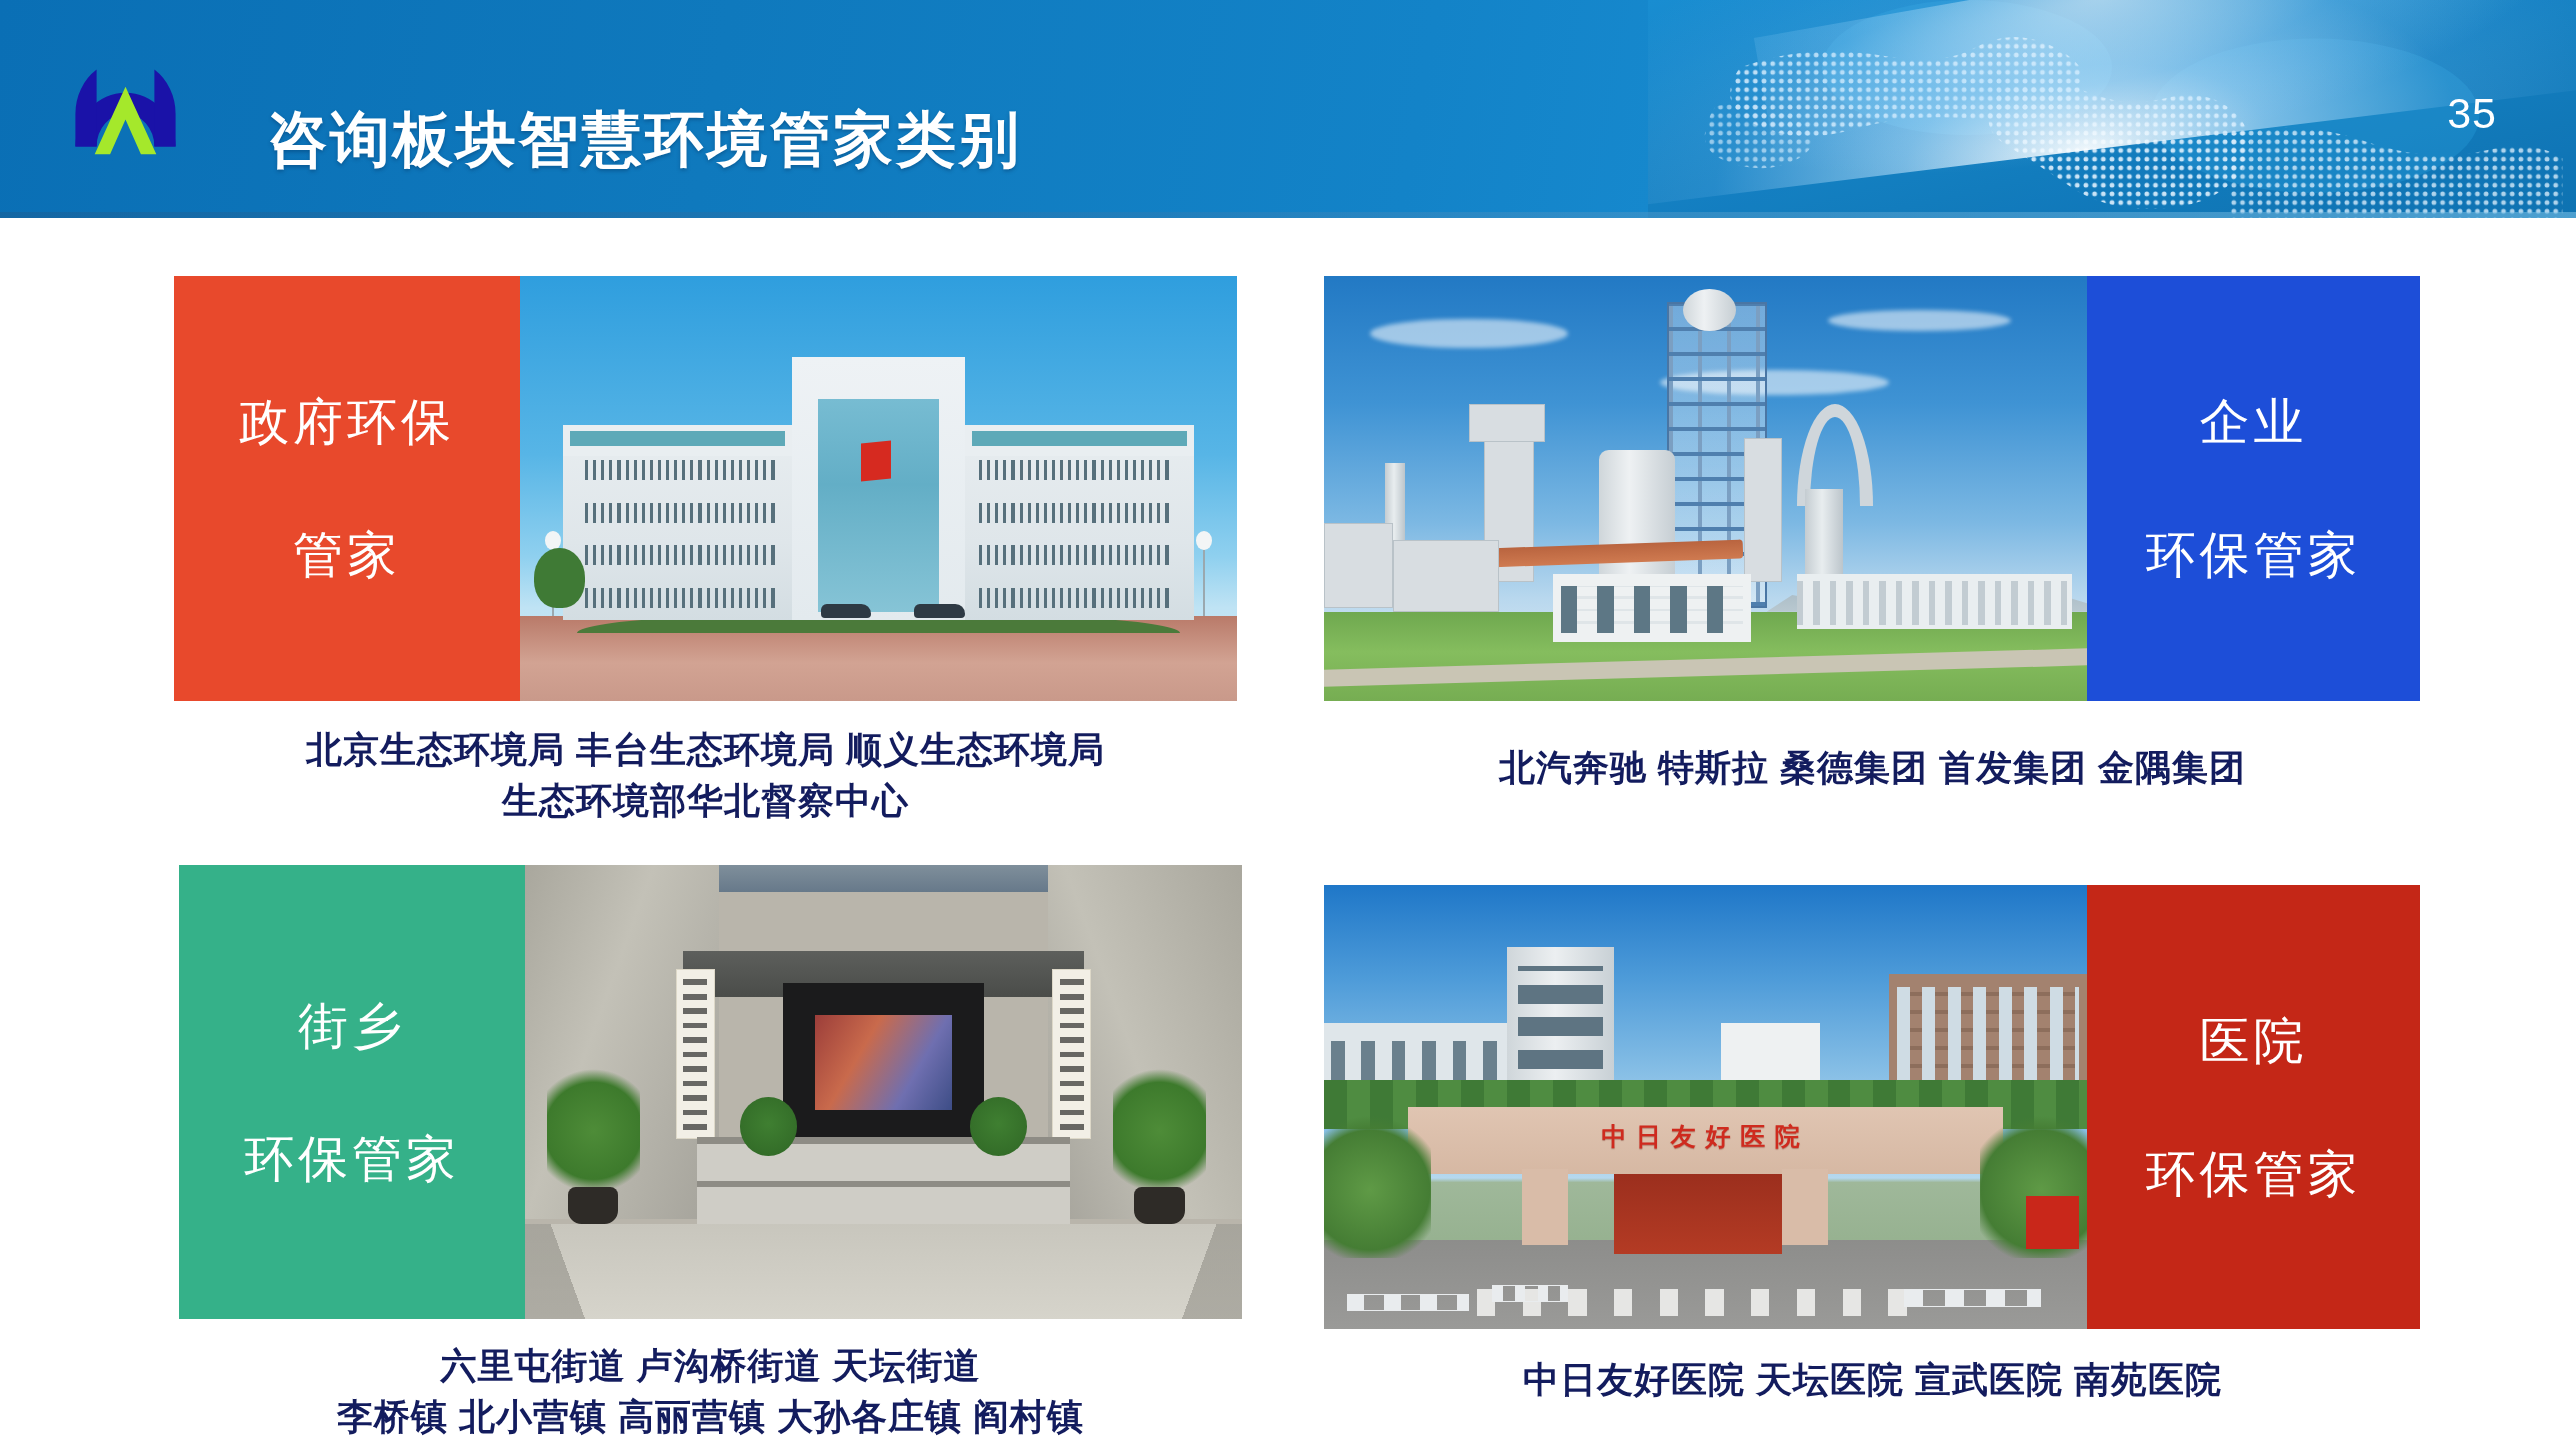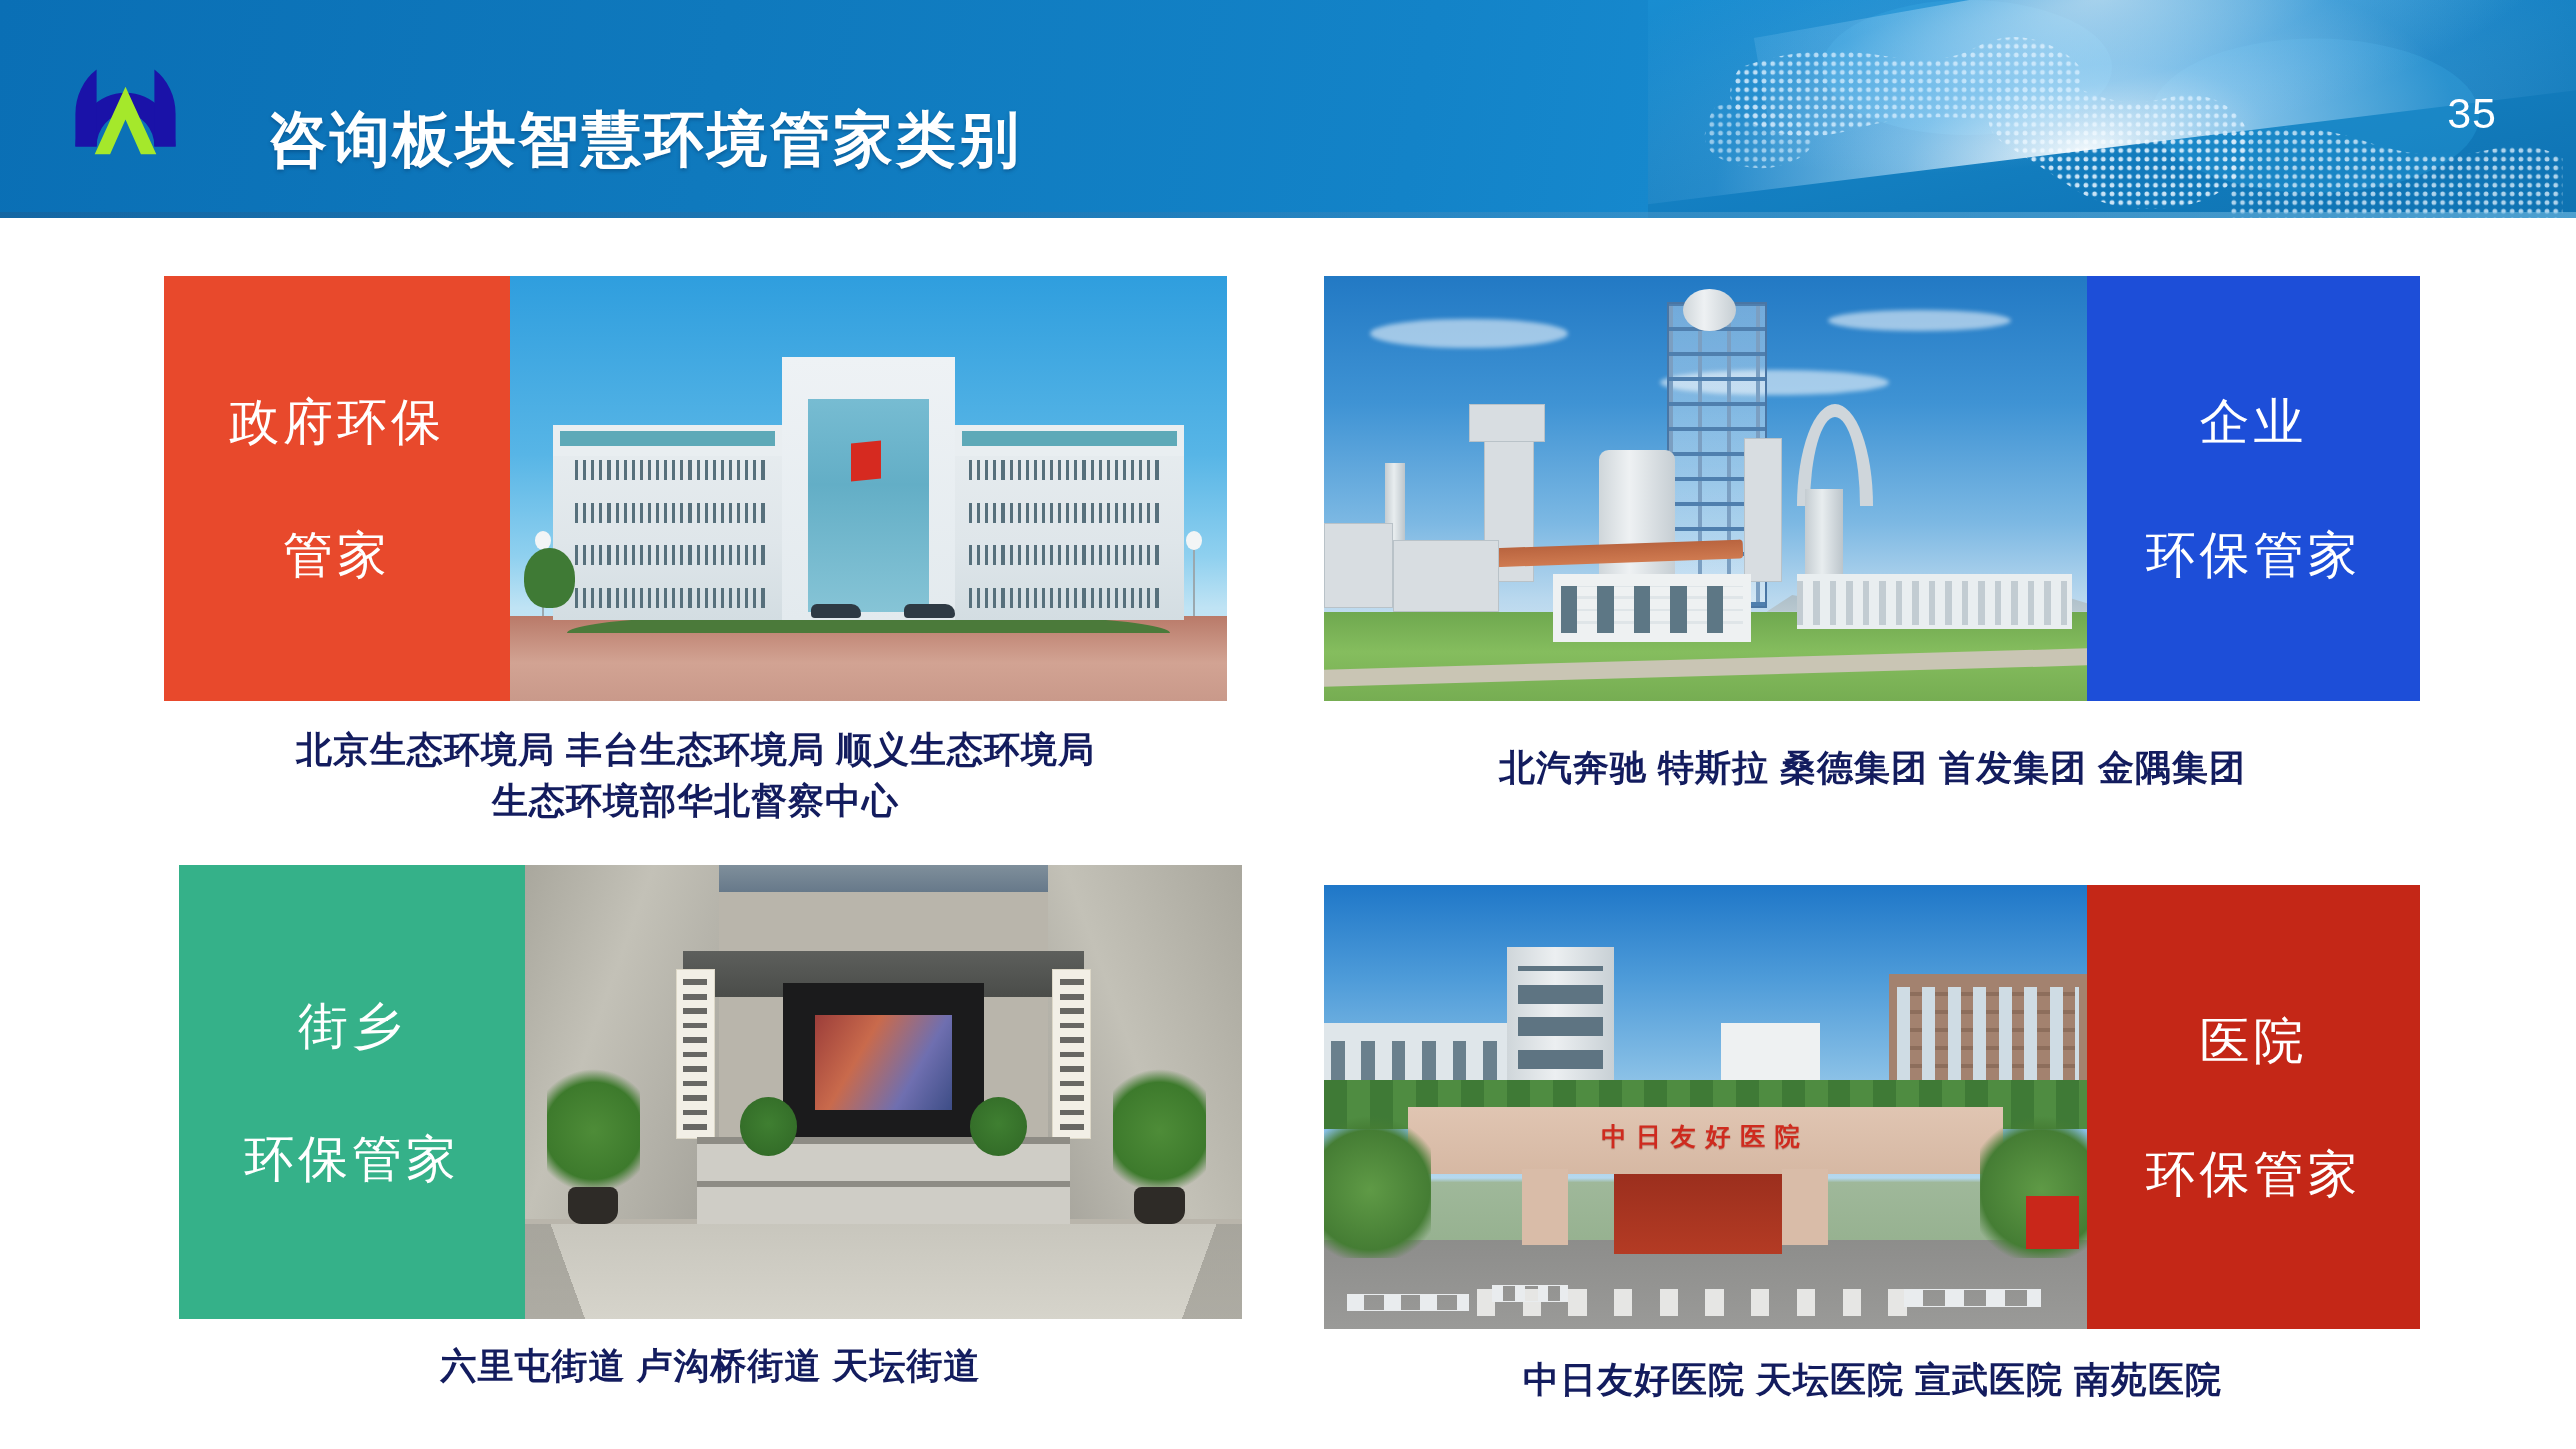--- a/index.html
+++ b/index.html
@@ -193,21 +193,21 @@
     <path d="M68,58 L100,128 L84,128 L68,92 L52,128 L36,128 Z" fill="#a5e82b"></path>
   </svg>
 
   <div class="page-title">咨询板块智慧环境管家类别</div>
   <div class="page-number">35</div>
   <div class="header-bottom-line"></div>
 </div>
 
 <div class="board">
 
-  <div class="cell" style="left:164px;top:58px;width:1063px;height:409px;">
+  <div class="cell" style="left:174px;top:58px;width:1063px;height:409px;">
     <div class="row" style="width:1063px;height:425px;">
       <div class="colorpanel" style="width:346px;height:425px;background:#e8492c;">
         <div class="cp-line l1">政府环保</div>
         <div class="cp-line">管家</div>
       </div>
       <div class="photo ph1" style="width:717px;height:425px;">
         <div class="ground"></div>
         <div class="lawn"></div>
         <div class="bldg">
           <div class="wingtop"></div>
@@ -306,20 +306,21 @@
         <div class="bush" style="left:30%;"></div>
         <div class="bush" style="right:30%;"></div>
         <div class="foliage" style="left:3%;bottom:28%;"></div>
         <div class="pot" style="left:6%;"></div>
         <div class="foliage" style="right:5%;bottom:28%;"></div>
         <div class="pot" style="right:8%;"></div>
       </div>
     </div>
     <div class="caption" style="width:1063px;margin-top:21px;">
       <div>六里屯街道   卢沟桥街道   天坛街道</div>
+      <div>李桥镇   北小营镇   高丽营镇   大孙各庄镇   阎村镇</div>
     </div>
   </div>
 
   <div class="cell" style="left:1324px;top:667px;width:1097px;height:444px;">
     <div class="row" style="width:1097px;height:444px;">
       <div class="photo ph4" style="width:763px;height:444px;">
         <div class="sky"></div>
         <div class="blockL">
             <i></i>
           </div>

